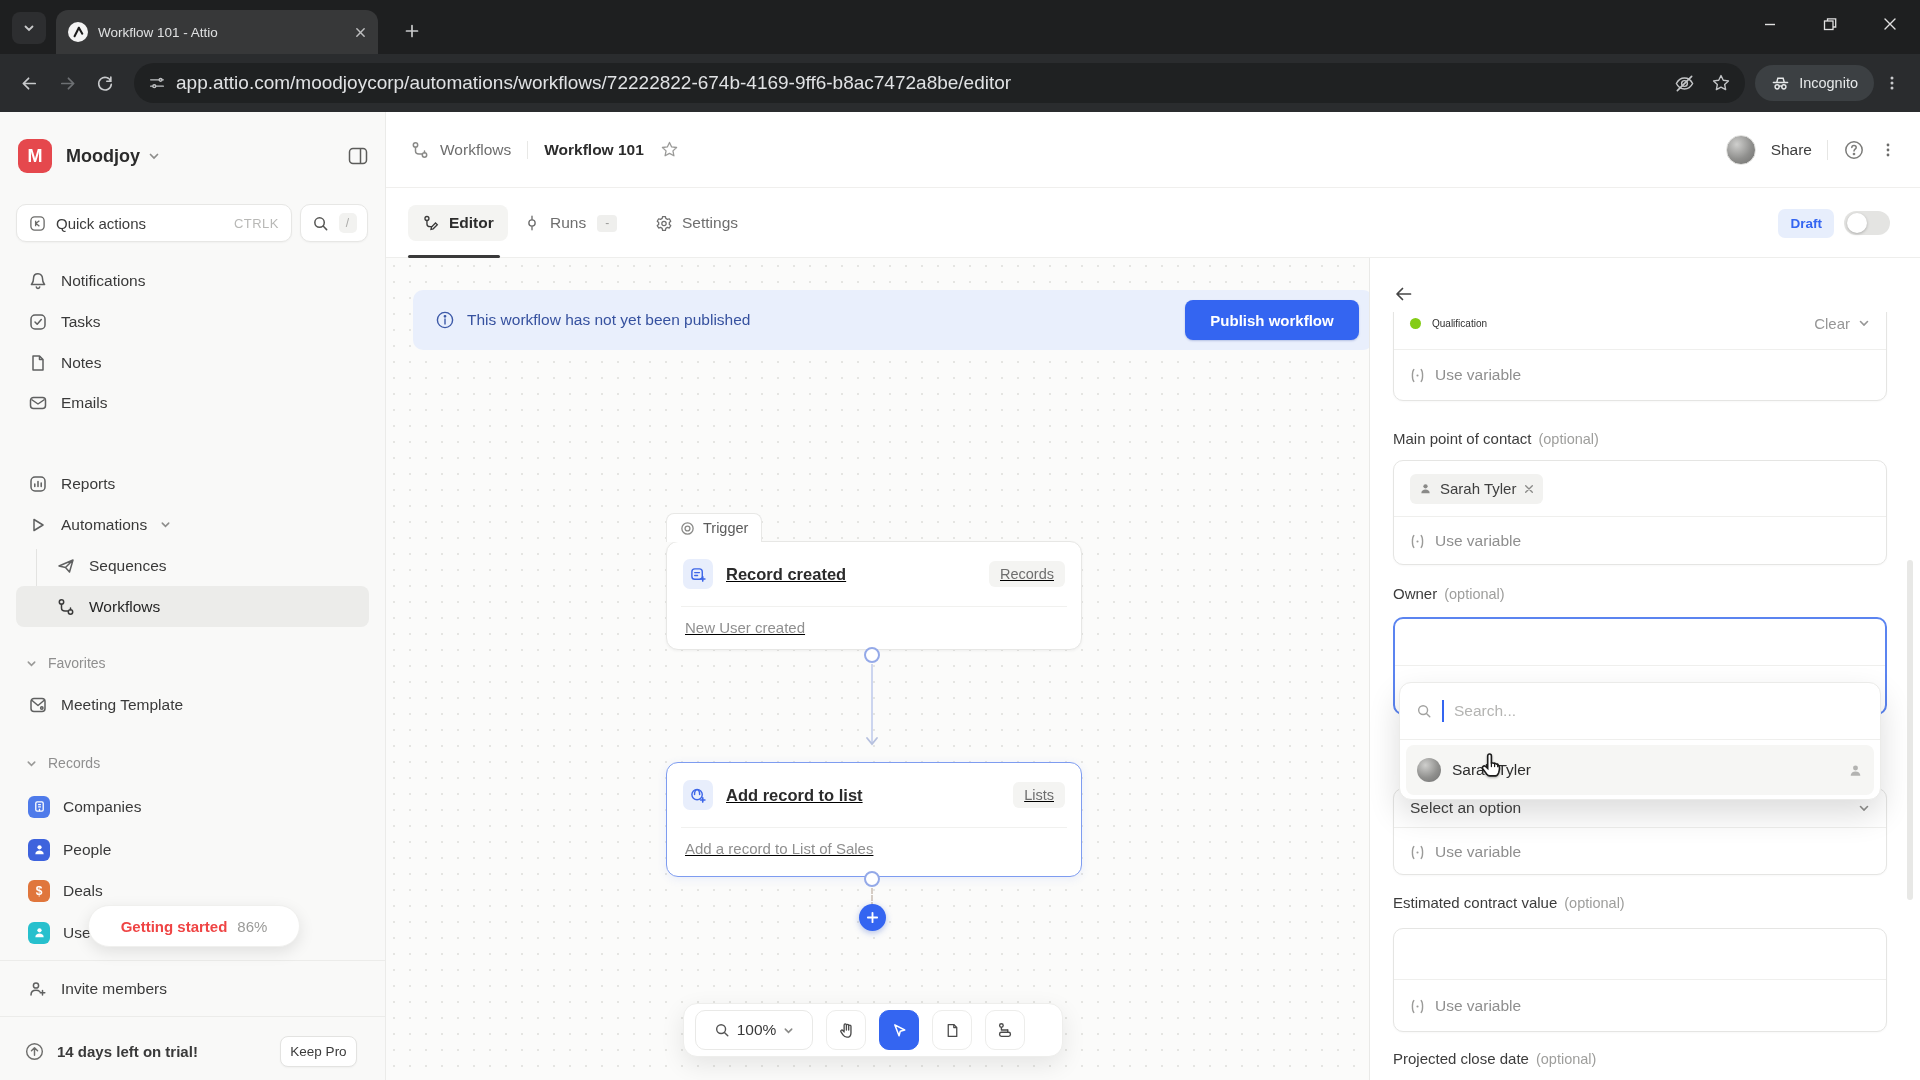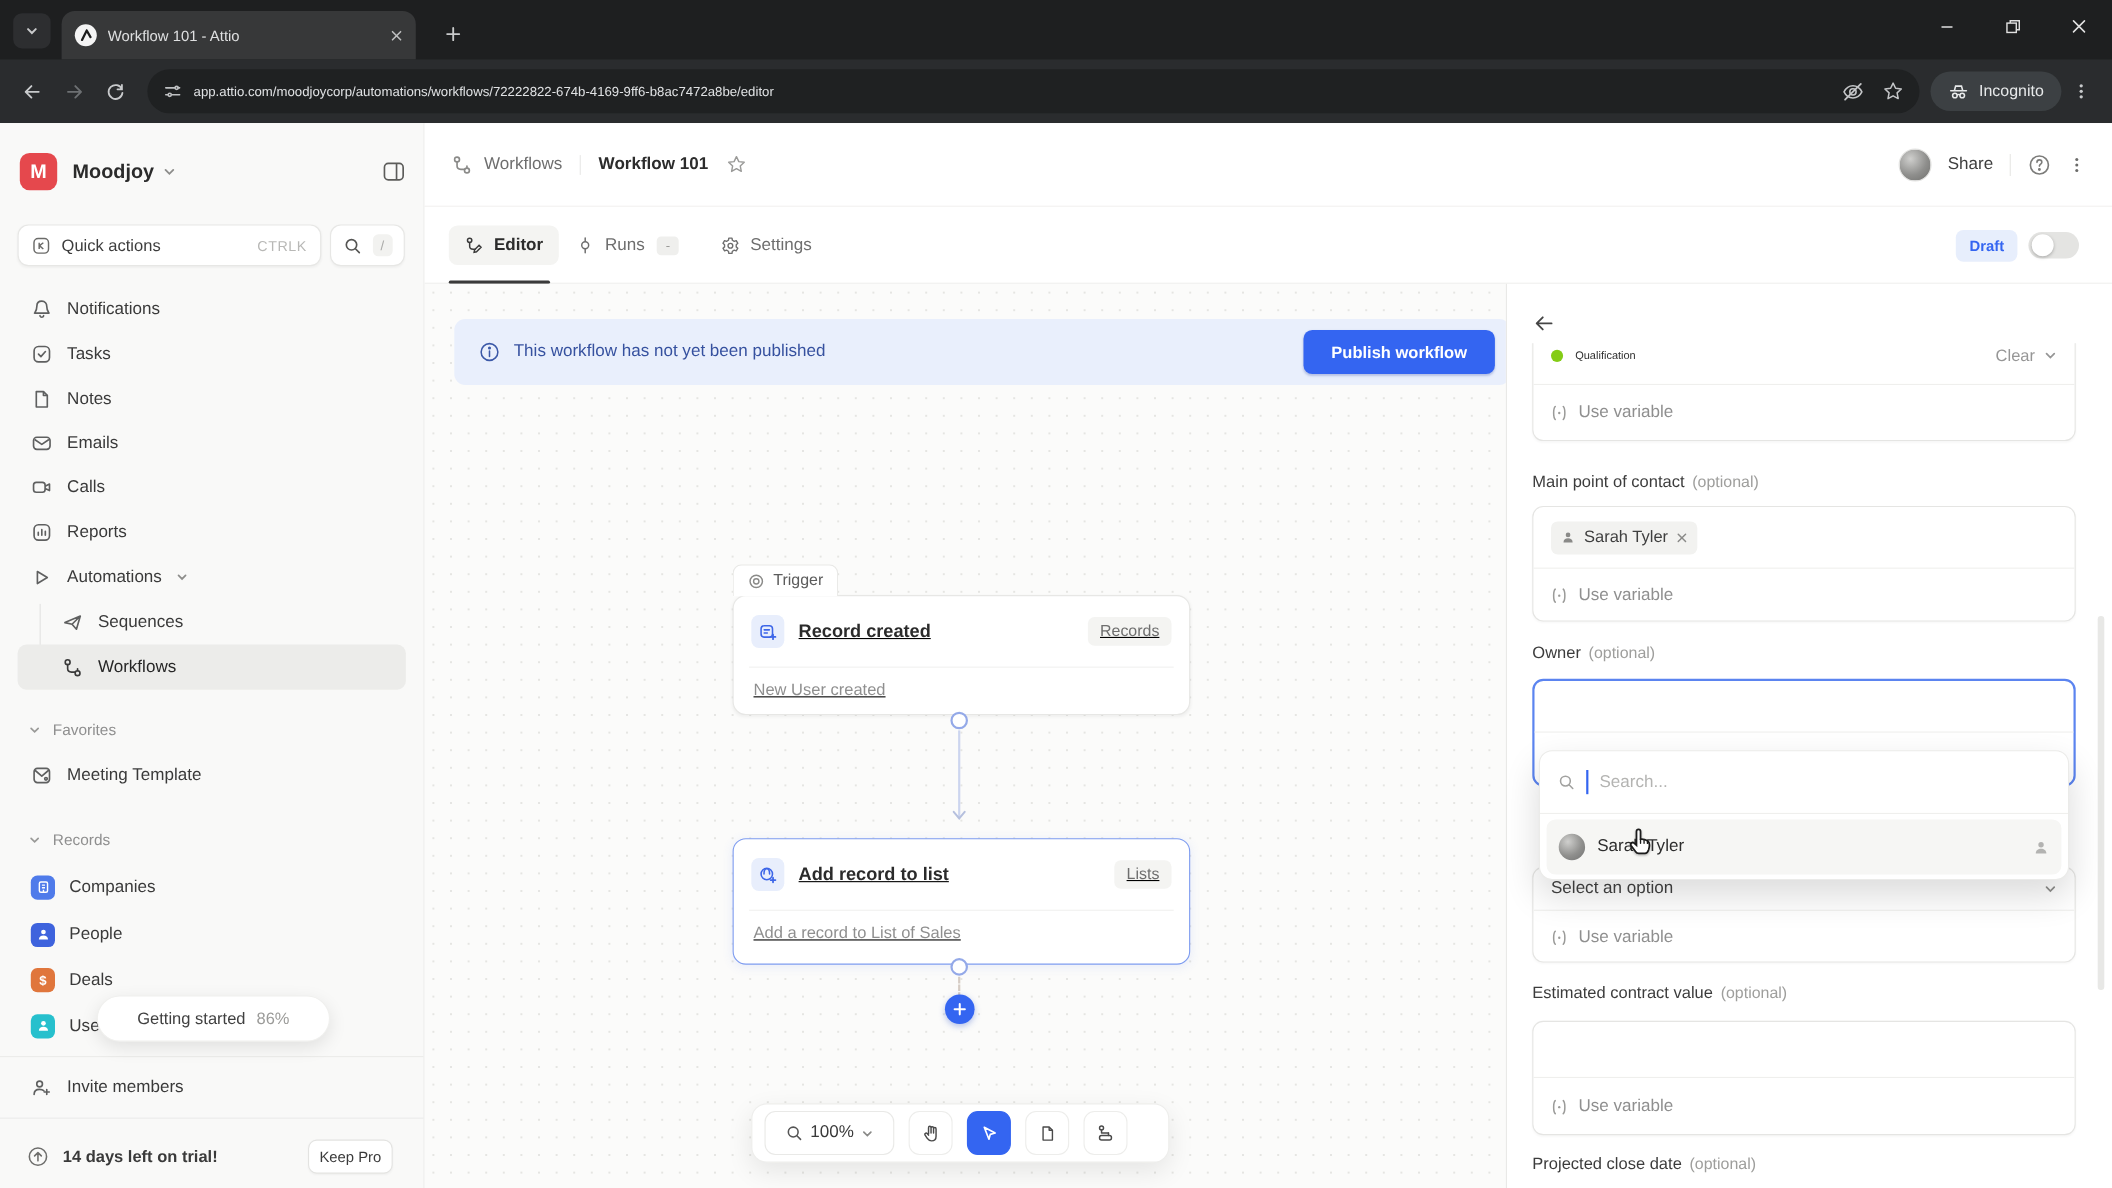--- a/index.html
+++ b/index.html
@@ -15,21 +15,21 @@
   .favicon { width:20px; height:20px; border-radius:50%; background:#f4f4f4; display:flex; align-items:center; justify-content:center; }
   .tab-title { color:#dfe0e1; font-size:13.5px; flex:1; white-space:nowrap; overflow:hidden; }
   .tab-close { color:#bdbebf; }
   .newtab-btn { position:absolute; left:396px; top:15px; width:32px; height:32px; display:flex; align-items:center; justify-content:center; color:#c9cacb; }
   .win-controls { position:absolute; right:0; top:0; height:48px; display:flex; }
   .win-btn { width:60px; height:48px; display:flex; align-items:center; justify-content:center; color:#e0e0e0; }
   .toolbar { position:absolute; top:54px; left:0; width:100%; height:58px; background:#2a2c2e; display:flex; align-items:center; padding:0 10px; }
   .nav-btn { width:38px; height:38px; display:flex; align-items:center; justify-content:center; color:#c8cacc; }
   .nav-btn.dim { color:#6d7073; }
   .omnibox { flex:1; height:40px; margin:0 10px; background:#1f2122; border-radius:20px; display:flex; align-items:center; padding:0 14px; }
-  .url-text { color:#e0e2e4; font-size:12px; margin-left:10px; white-space:nowrap; }
+  .url-text { color:#e0e2e4; font-size:19px; margin-left:10px; white-space:nowrap; }
   .omni-right { margin-left:auto; display:flex; align-items:center; gap:16px; color:#c3c5c7; }
   .incog-pill { height:36px; background:#3c4043; border-radius:18px; display:flex; align-items:center; gap:9px; padding:0 16px; color:#e7e9ea; font-size:14.5px; }
   .menu-dots { width:36px; height:36px; display:flex; align-items:center; justify-content:center; color:#c8cacc; }
 
   
   .app { position:absolute; top:112px; left:0; right:0; bottom:0; display:flex; background:#fff; }
 
   
   .sidebar { position:relative; width:386px; background:#f9f9f8; border-right:1px solid #ebebe9; flex:none; }
   .srow { position:absolute; display:flex; align-items:center; }
@@ -42,21 +42,21 @@
   .slash-key { width:18px; height:20px; border-radius:5px; background:#f2f2f0; color:#a9a9a7; font-size:12px; display:flex; align-items:center; justify-content:center; }
   .navitem { position:absolute; left:16px; right:16px; height:41px; display:flex; align-items:center; padding-left:12px; gap:13px; color:#5f6060; border-radius:8px; }
   .navitem .lbl { font-size:15.5px; font-weight:500; color:#3a3a3a; }
   .navitem.child { padding-left:40px; }
   .navitem.active { background:#ececea; }
   .treeline { position:absolute; left:36px; top:437px; width:1px; height:72px; background:#e3e3e1; }
   .sechdr { position:absolute; left:26px; height:30px; display:flex; align-items:center; gap:11px; color:#929292; }
   .sechdr .lbl { font-size:14px; color:#8f8f8f; }
   .ricon { width:22px; height:22px; border-radius:6px; display:flex; align-items:center; justify-content:center; color:#fff; }
   .getting-pill { position:absolute; left:88px; top:793px; width:212px; height:42px; background:#fff; border:1px solid #f0f0ee; border-radius:21px; box-shadow:0 5px 16px rgba(0,0,0,.10); display:flex; align-items:center; justify-content:center; gap:10px; z-index:4; }
-  .getting-pill .gl { font-size:15px; font-weight:400; color:#404040; }
+  .getting-pill .gl { font-size:15px; font-weight:700; color:#ef4444; }
   .getting-pill .gp { font-size:15px; color:#9b9b99; }
   .sdiv { position:absolute; left:0; right:0; height:1px; background:#ececea; }
   .keeppro-btn { position:absolute; left:280px; top:924px; width:77px; height:31px; background:#fff; border:1px solid #e3e3e1; border-radius:8px; display:flex; align-items:center; justify-content:center; font-size:13.5px; color:#3b3b3b; box-shadow:0 1px 2px rgba(0,0,0,.04); }
   .trial-txt { font-size:15px; font-weight:600; color:#3a3a3a; }
 
   
   .main { flex:1; display:flex; flex-direction:column; min-width:0; }
   .topbar { height:76px; position:relative; display:flex; align-items:center; padding:0 24px; border-bottom:1px solid #f0efed; background:#fff; }
   .bc-label { font-size:15.5px; color:#6e6e6e; margin-left:10px; }
   .bc-sep { width:1px; height:18px; background:#e8e8e6; margin:0 16px; }
@@ -290,27 +290,20 @@
           </svg>
         <span class="lbl">Notes</span>
       </div>
       <div class="navitem" style="top:270px;">
         <svg width="20" height="20" viewBox="0 0 20 20" fill="none" stroke="#5f6060" stroke-width="1.5" stroke-linejoin="round">
             <rect x="2.5" y="4.5" width="15" height="11" rx="3"></rect>
             <path d="M3.5 6.5 L10 11 L16.5 6.5"></path>
           </svg>
         <span class="lbl">Emails</span>
       </div>
-      <div class="navitem" style="top:310px;">
-        <svg width="20" height="20" viewBox="0 0 20 20" fill="none" stroke="#5f6060" stroke-width="1.5" stroke-linejoin="round">
-            <rect x="2.5" y="5.5" width="10.5" height="9" rx="2.5"></rect>
-            <path d="M13 9 L17 7 V13 L13 11"></path>
-          </svg>
-        <span class="lbl">Calls</span>
-      </div>
       <div class="navitem" style="top:351px;">
         <svg width="20" height="20" viewBox="0 0 20 20" fill="none" stroke="#5f6060" stroke-width="1.5" stroke-linecap="round">
             <rect x="3" y="3" width="14" height="14" rx="4"></rect>
             <path d="M6.8 12.5 V10 M10 12.5 V7.5 M13.2 12.5 V9"></path>
           </svg>
         <span class="lbl">Reports</span>
       </div>
       <div class="navitem" style="top:392px;">
         <svg width="20" height="20" viewBox="0 0 20 20" fill="none" stroke="#5f6060" stroke-width="1.5" stroke-linejoin="round">
             <path d="M6 4.5 L15 10 L6 15.5 Z"></path>

